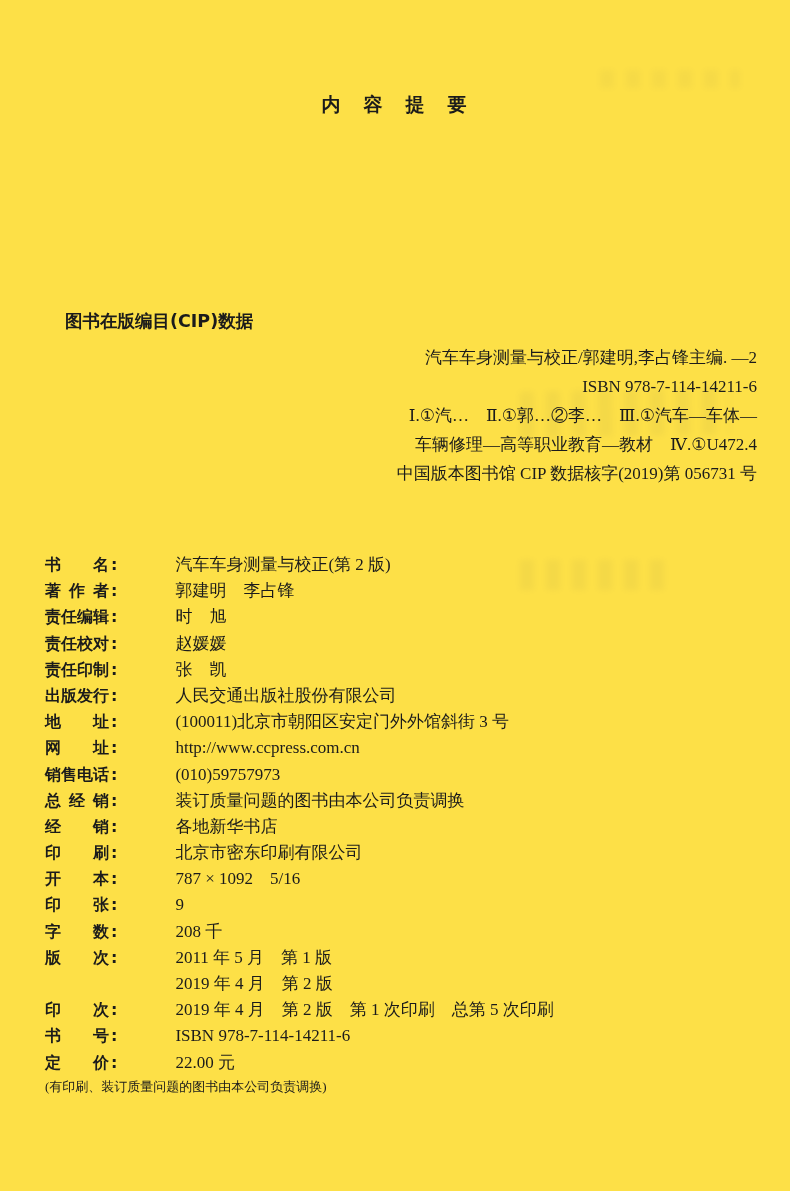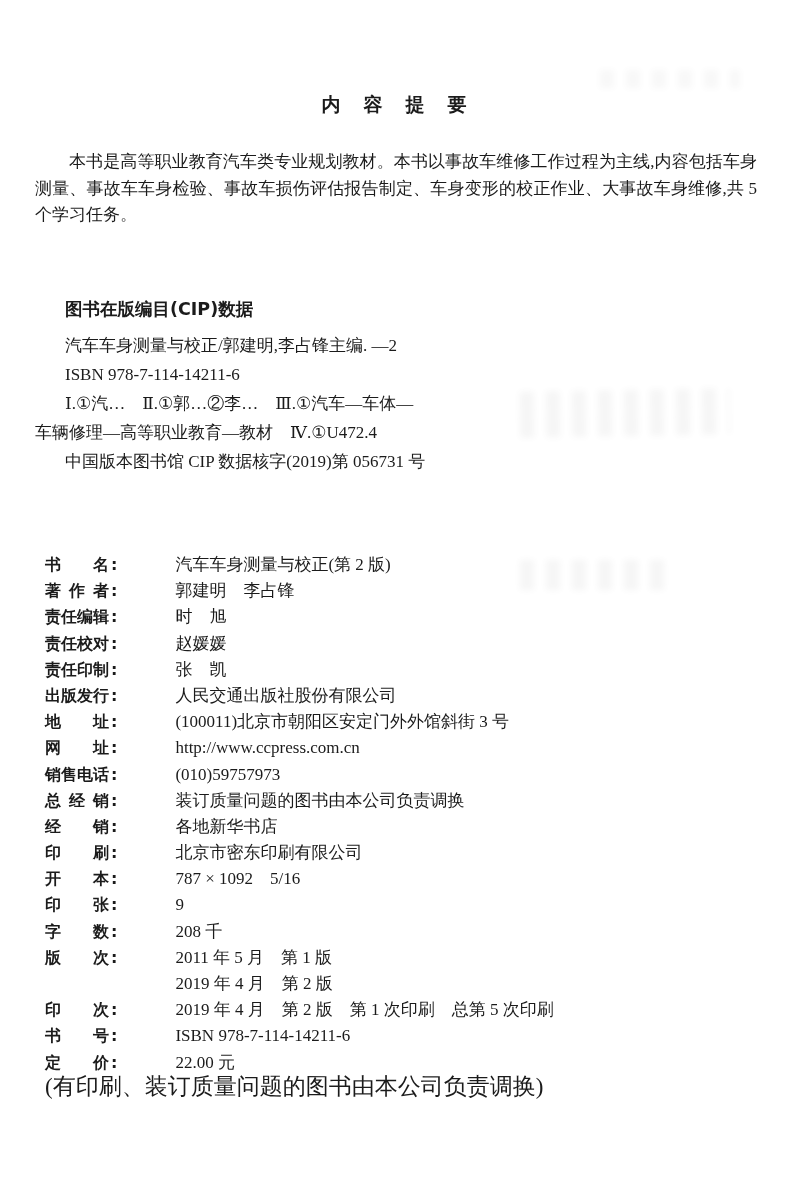--- a/index.html
+++ b/index.html
@@ -5,21 +5,21 @@
   html, body { margin: 0; padding: 0; }
   body {
     width: 790px;
     background: #e9e9e7;
     font-family: "Liberation Serif", "DejaVu Serif", serif;
   }
   .page {
     position: relative;
     width: 790px;
     height: 1191px;
-    background: #ffffff;
+    background: #fde047;
     color: #1b1b1b;
     overflow: hidden;
   }
   
   .bleed {
     position: absolute;
     opacity: 0.05;
     filter: blur(3px);
     background: repeating-linear-gradient(90deg, #555 0 14px, transparent 14px 26px);
     pointer-events: none;
@@ -42,33 +42,33 @@
     top: 149px; left: 35px;
     width: 722px;
     font-size: 17px;
     line-height: 26.5px;
     text-align: justify;
   }
   .summary-body p { margin: 0; text-indent: 2em; }
 
   .cip {
     position: absolute;
-    top: 298px; left: 35px;
+    top: 310px; left: 35px;
     width: 722px;
     font-size: 17px;
     line-height: 22px;
   }
   .cip-heading {
     font-family: "DejaVu Sans", "Liberation Sans", sans-serif;
     font-weight: bold;
     font-size: 17.5px;
     padding-left: 30px;
     margin: 0 0 15px 0;
   }
-  .cip-line { margin-top: 7px; }
+  .cip-line { margin-top: 7px; text-align: right; }
   .cip-indent { padding-left: 30px; }
   .cip-gap { }
 
   .colophon {
     position: absolute;
     top: 552px; left: 45px;
     width: 712px;
     font-size: 16px;
   }
   .colophon-row {
@@ -90,37 +90,36 @@
     font-weight: bold;
     margin: 0 10px 0 2px;
   }
   .colophon-row.no-label .colophon-colon { visibility: hidden; }
   .colophon-value { font-size: 17px; margin-left: 48px; }
 
   .reprint-note {
     margin-top: 4px;
     height: 26.2px;
     line-height: 26.2px;
-    font-size: 23px;
+    font-size: 13px;
     white-space: nowrap;
   }
 </style>
 </head>
 <body>
 
 <div class="page">
 
   <div class="bleed bleed-1"></div>
   <div class="bleed bleed-2"></div>
   <div class="bleed bleed-3"></div>
 
   <div class="summary-heading">内　容　提　要</div>
 
   <div class="summary-body">
-    <p>本书是高等职业教育汽车类专业规划教材。本书以事故车维修工作过程为主线,内容包括车身测量、事故车车身检验、事故车损伤评估报告制定、车身变形的校正作业、大事故车身维修,共 5 个学习任务。</p>
   </div>
 
   <div class="cip">
     <div class="cip-heading">图书在版编目(CIP)数据</div>
     <div class="cip-line cip-indent">汽车车身测量与校正/郭建明,李占锋主编. —2</div>
     <div class="cip-line cip-indent">ISBN 978-7-114-14211-6</div>
     <div class="cip-line cip-indent cip-gap">Ⅰ.①汽…　Ⅱ.①郭…②李…　Ⅲ.①汽车—车体—</div>
     <div class="cip-line">车辆修理—高等职业教育—教材　Ⅳ.①U472.4</div>
     <div class="cip-line cip-indent cip-gap">中国版本图书馆 CIP 数据核字(2019)第 056731 号</div>
   </div>

